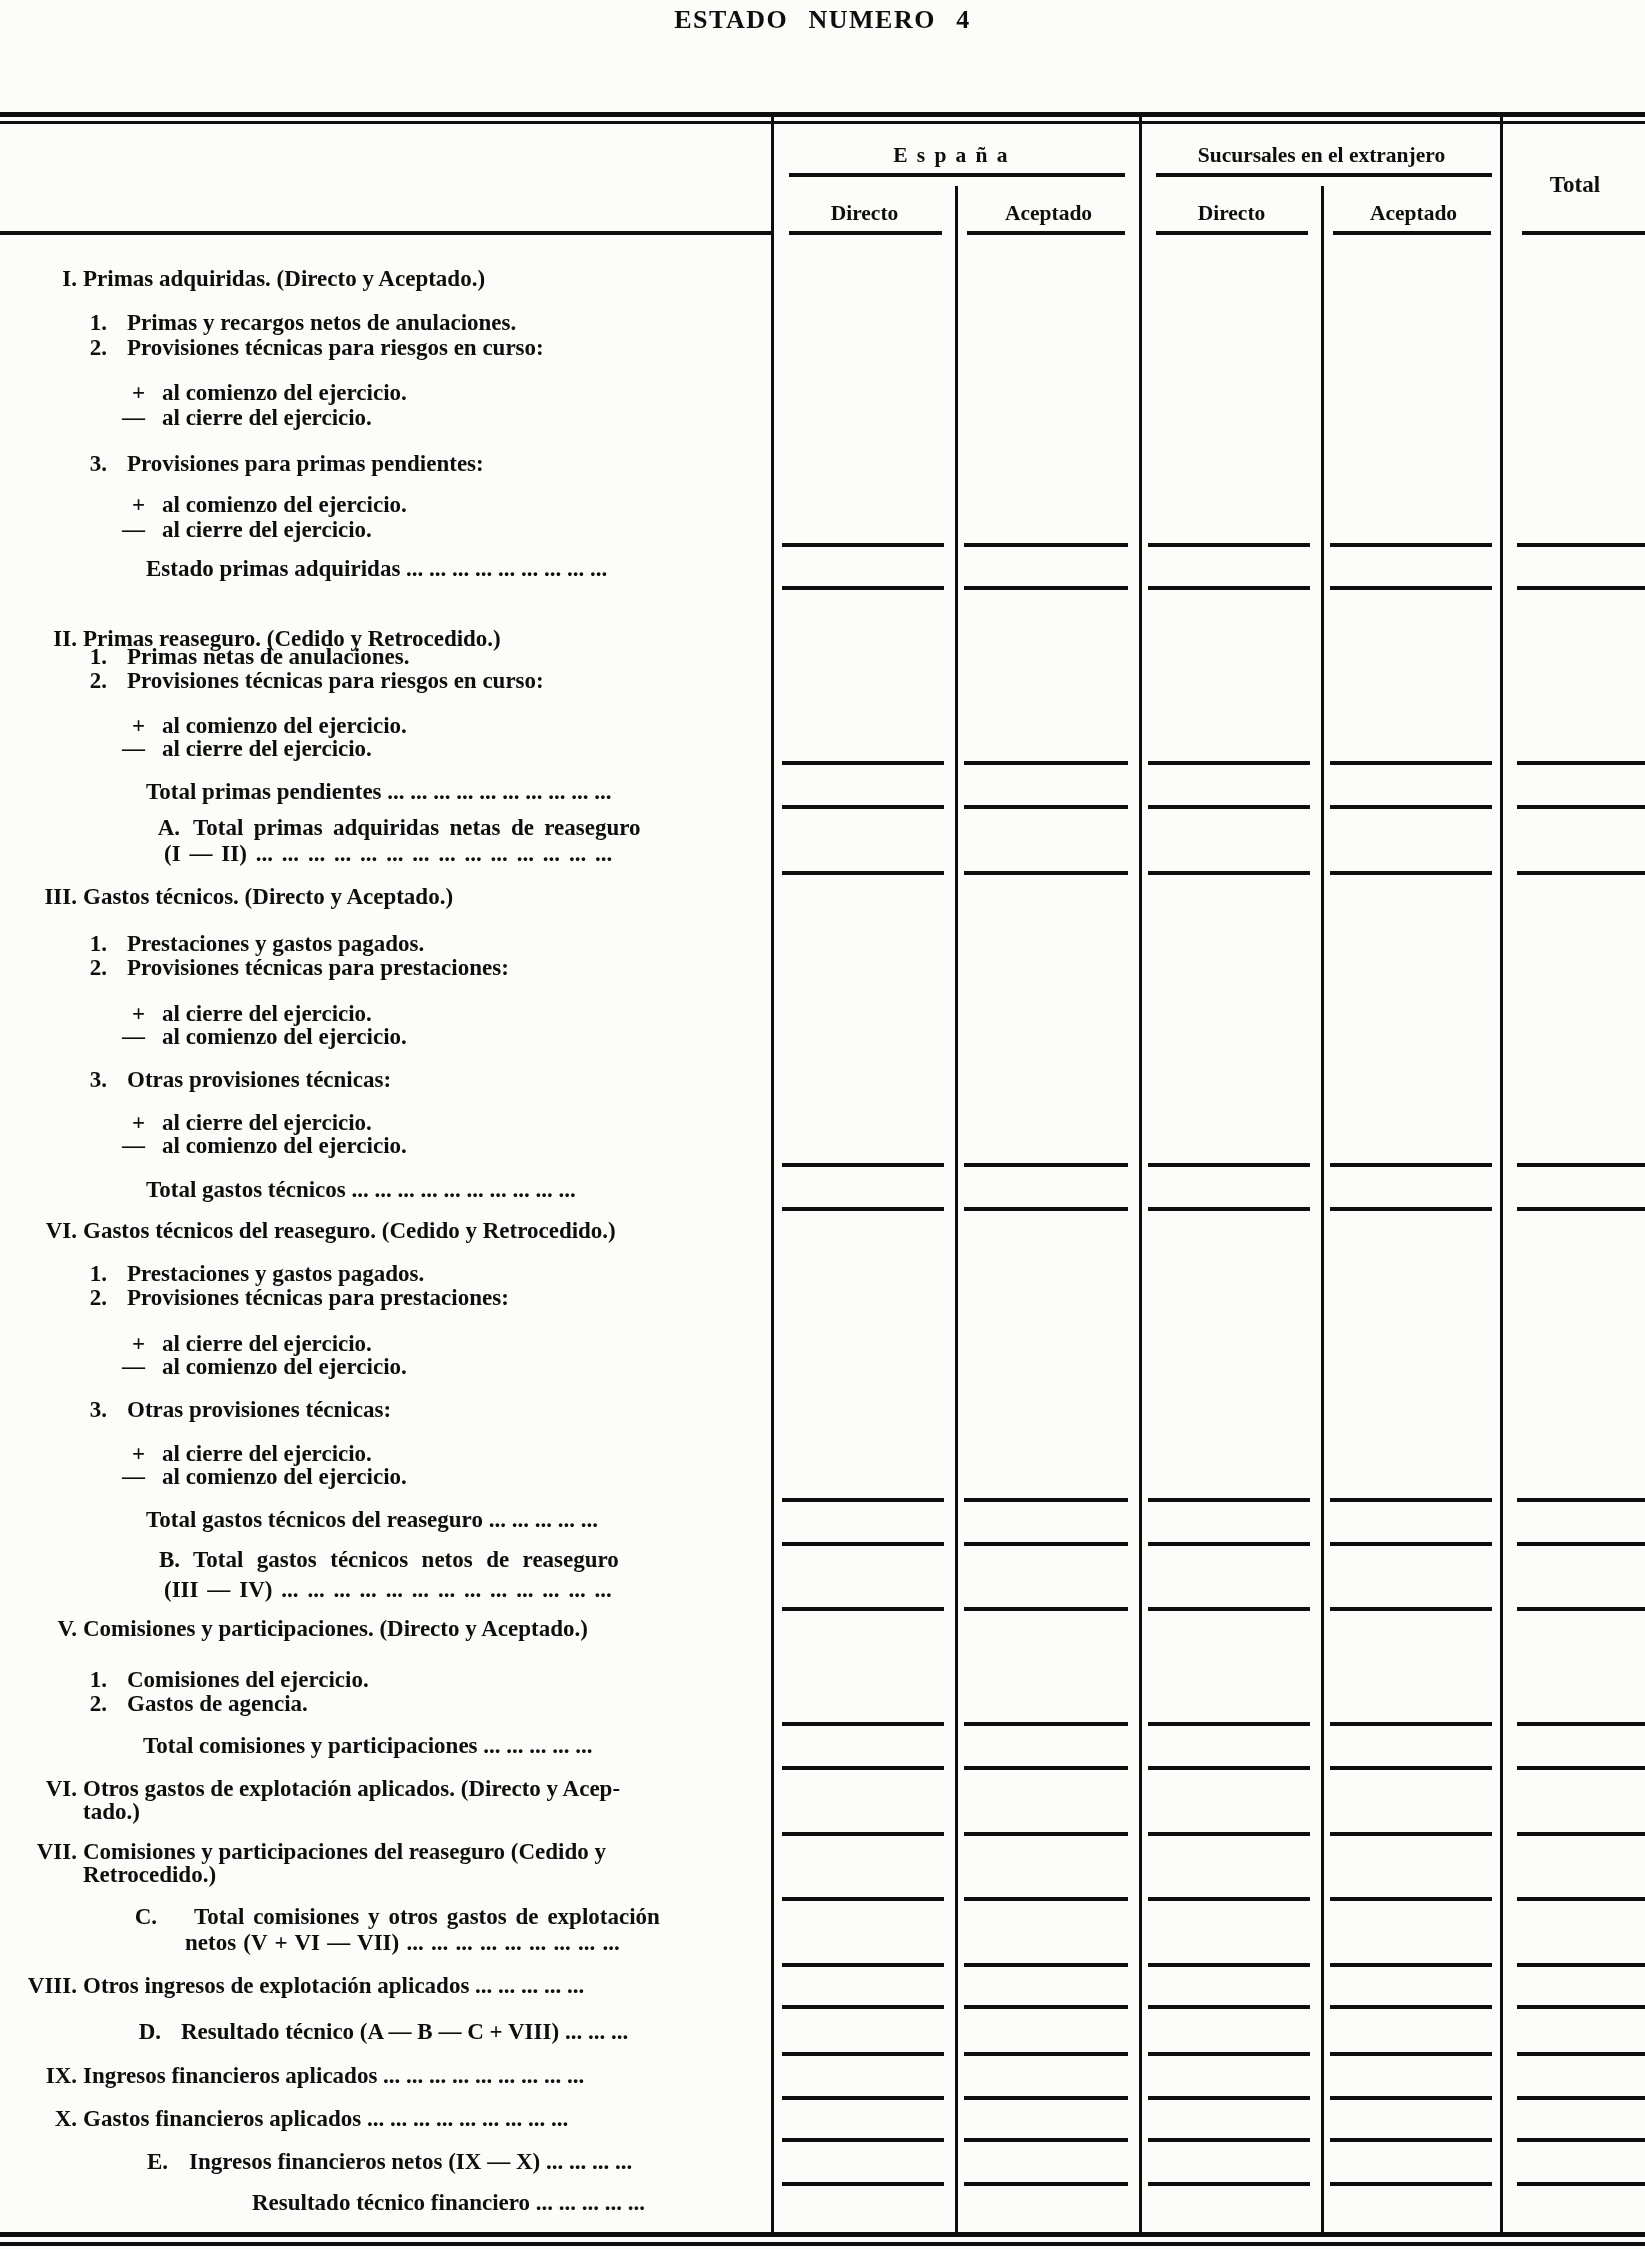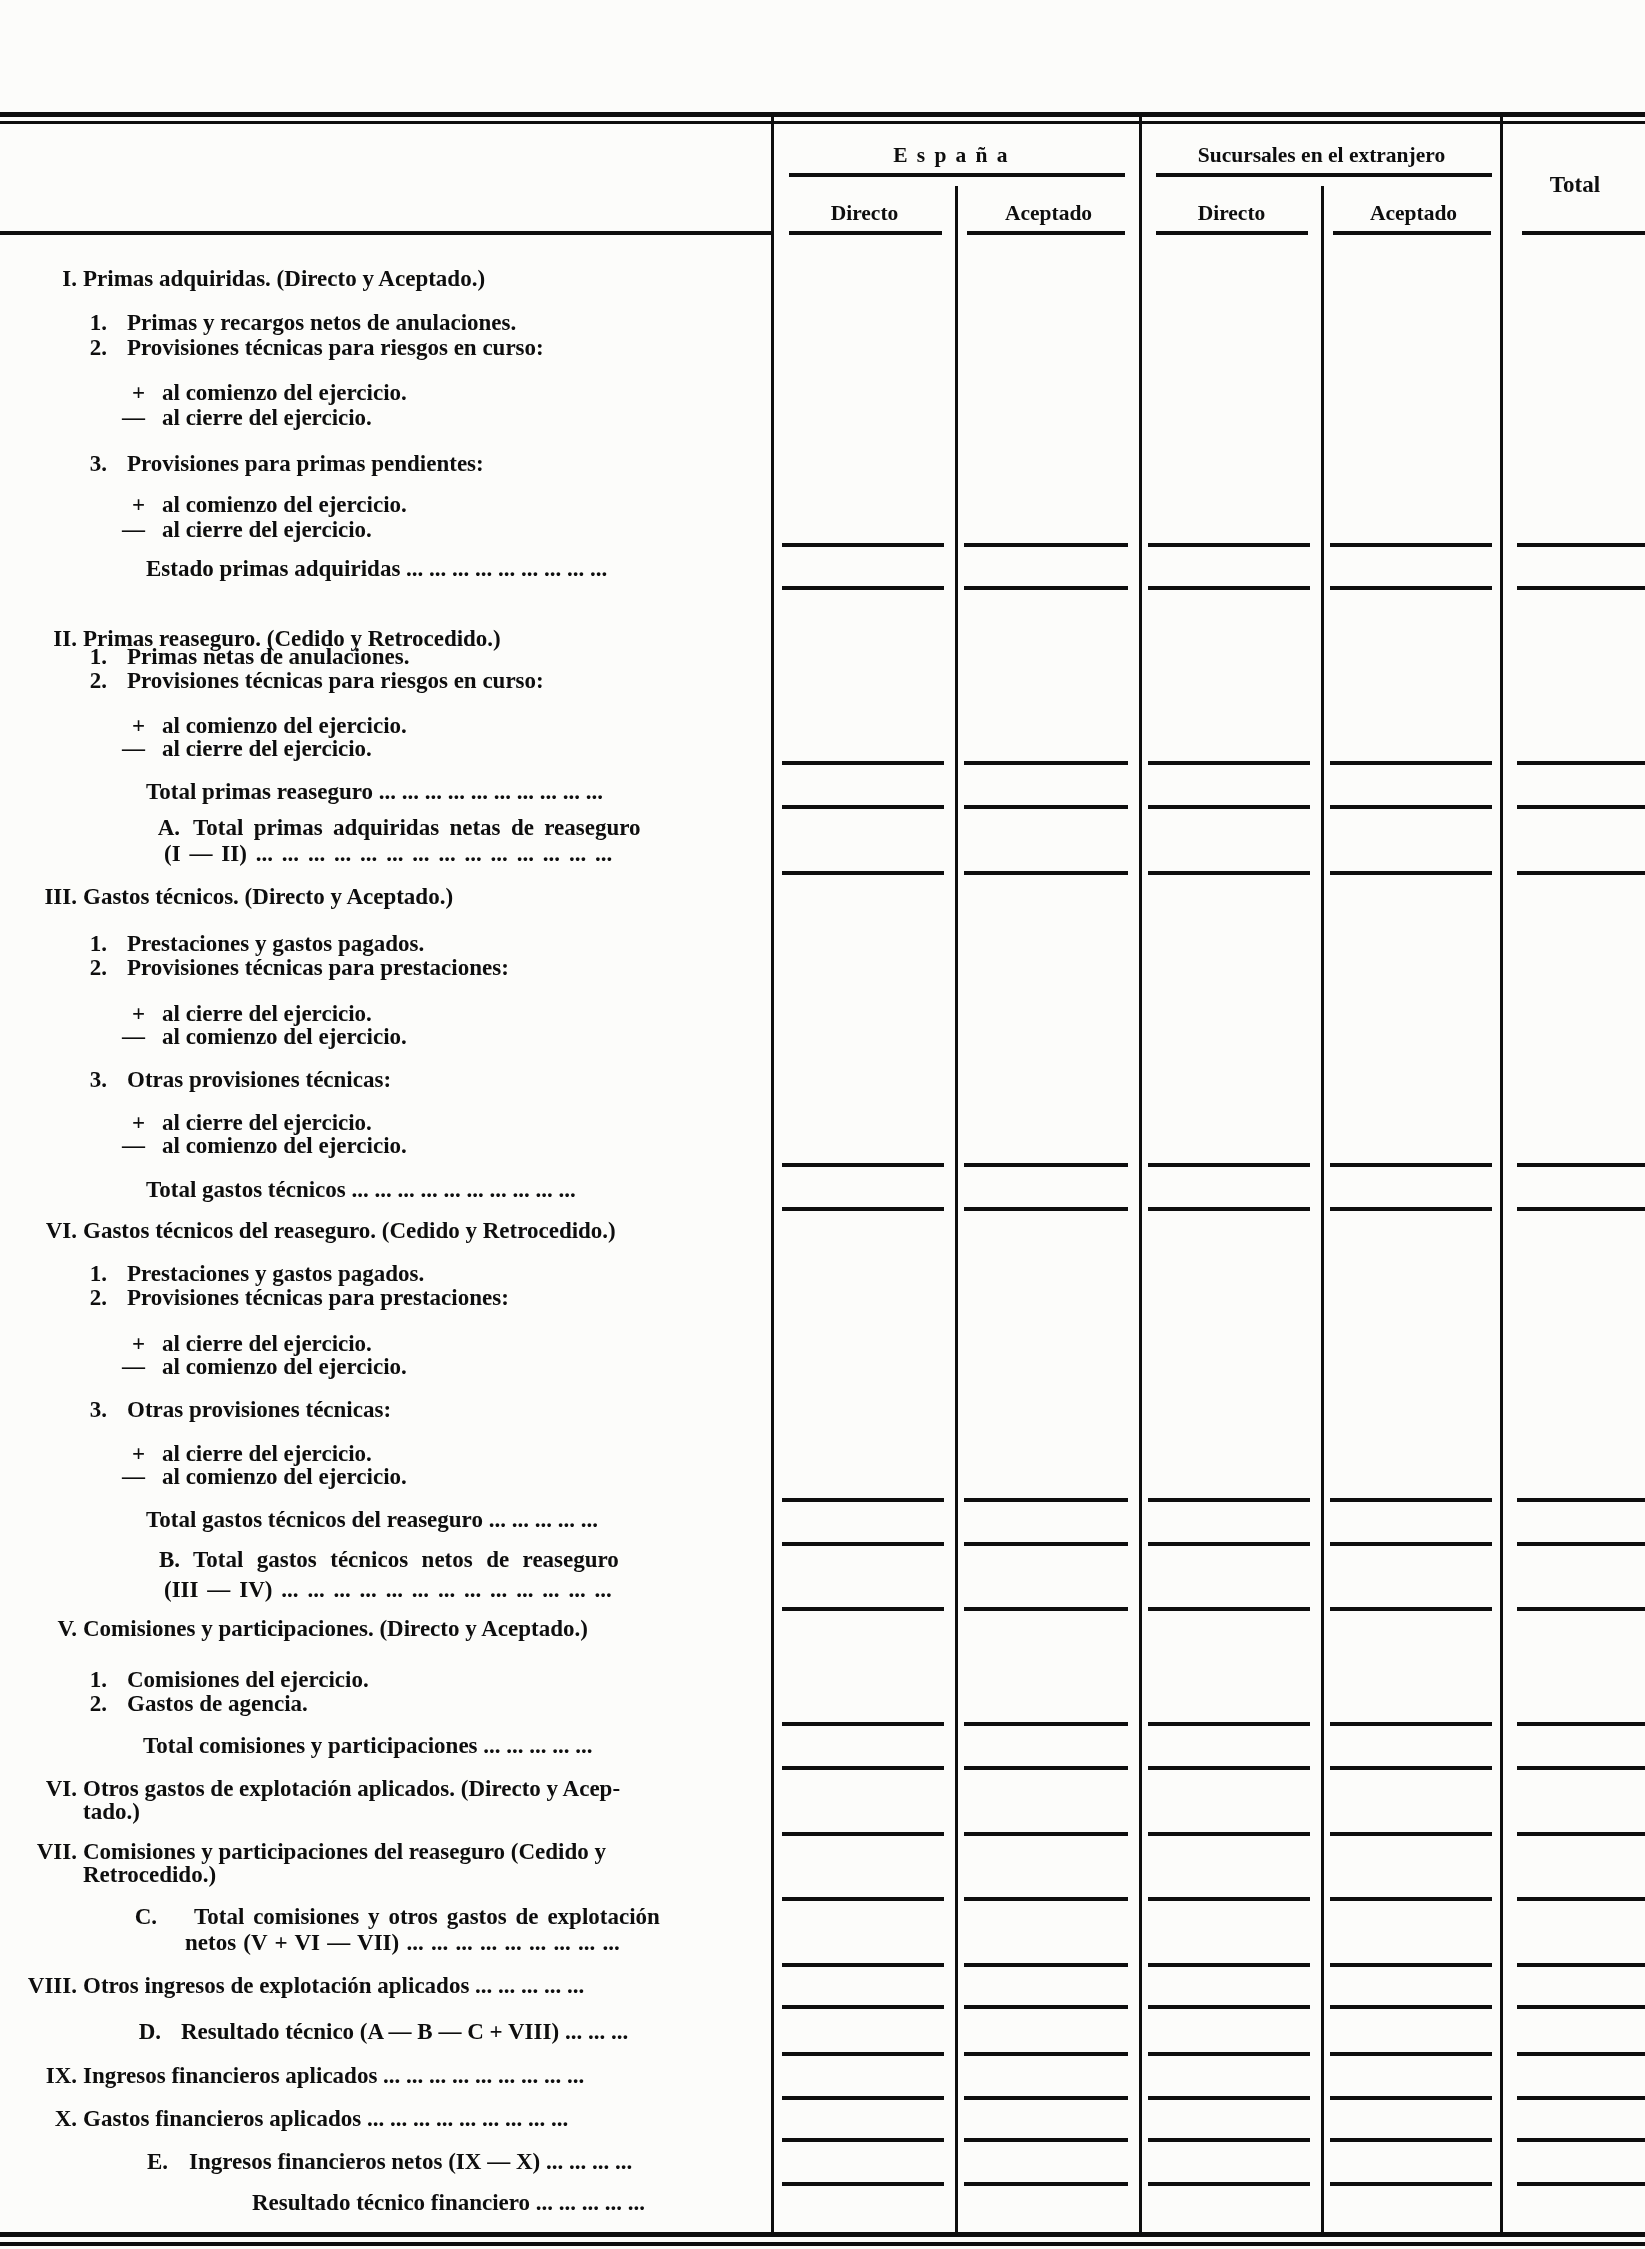--- a/index.html
+++ b/index.html
@@ -37,20 +37,21 @@
     position:absolute;top:0;font-size:23px;font-weight:bold;
     white-space:nowrap;
   }
   .cellline{position:absolute;height:3.8px;background:#0e0e0e;}
 </style>
 </head>
 <body>
 
 <div class="page">
 
+  <div class="t-title">ESTADO NUMERO 4</div>
 
   <div class="hline" style="left:0;top:112px;width:1645px;height:4.6px;"></div>
   <div class="hline" style="left:0;top:121px;width:1645px;height:3.1px;"></div>
 
   <div class="hdr hdr-espana" style="left:771px;top:143px;width:368px;">España</div>
   <div class="hdr" style="left:1139px;top:143px;width:365px;">Sucursales en el extranjero</div>
   <div class="hdr hdr-total" style="left:1504px;top:172px;width:142px;">Total</div>
 
   <div class="hline" style="left:789px;top:173px;width:336px;height:3.8px;"></div>
   <div class="hline" style="left:1156px;top:173px;width:336px;height:3.8px;"></div>
@@ -123,21 +124,21 @@
       </div>
       <div class="row" style="top: 713px;">
         <span class="num" style="left: 113px; width: 32px;">+</span>
         <span class="txt" style="left: 162px;">al comienzo del ejercicio.</span>
       </div>
       <div class="row" style="top: 736px;">
         <span class="num" style="left: 113px; width: 32px;">—</span>
         <span class="txt" style="left: 162px;">al cierre del ejercicio.</span>
       </div>
       <div class="row" style="top: 779px;">
-        <span class="txt" style="left: 146px;">Total primas reaseguro ... ... ... ... ... ... ... ... ... ...</span>
+        <span class="txt" style="left: 146px;">Total primas pendientes ... ... ... ... ... ... ... ... ... ...</span>
       </div>
       <div class="row" style="top: 815px;">
         <span class="num" style="left: 142px; width: 38px;">A.</span>
         <span class="txt" style="left: 193px; word-spacing: 4.6px;">Total primas adquiridas netas de reaseguro</span>
       </div>
       <div class="row" style="top: 841px;">
         <span class="txt" style="left: 164px; word-spacing: 3.1px;">(I — II) ... ... ... ... ... ... ... ... ... ... ... ... ... ...</span>
       </div>
       <div class="row" style="top: 884px;">
         <span class="num" style="left: 0px; width: 77px;">III.</span>

